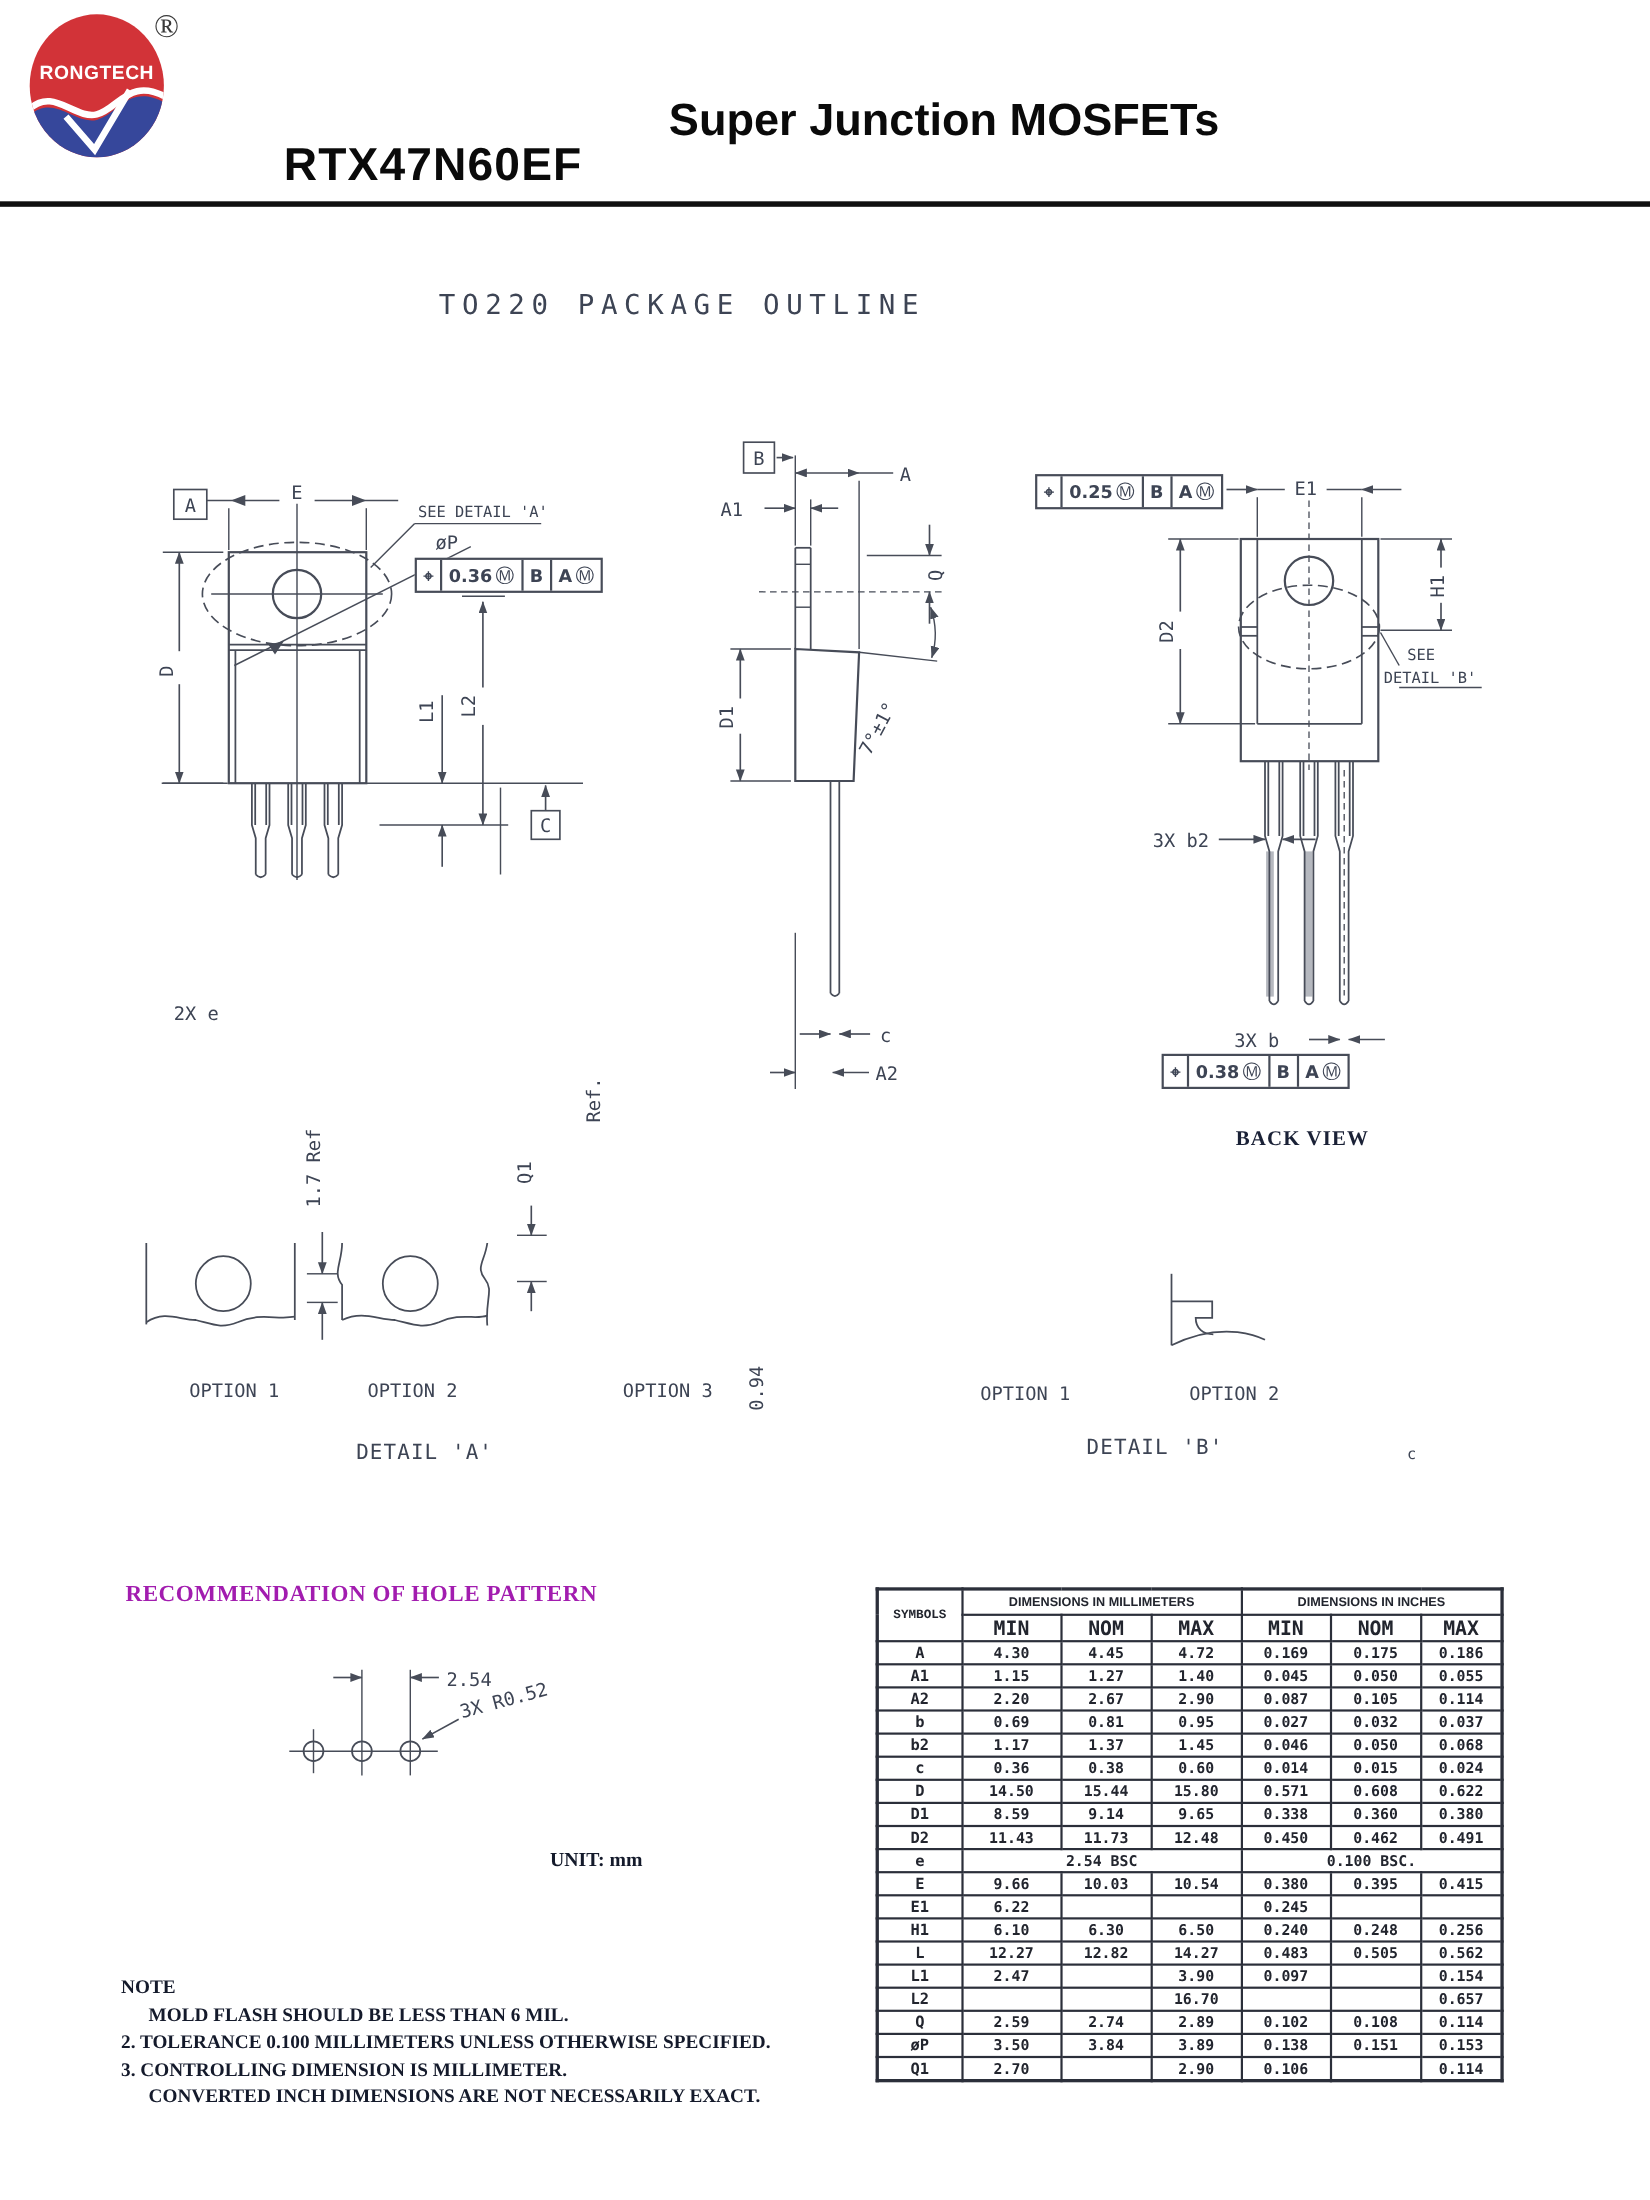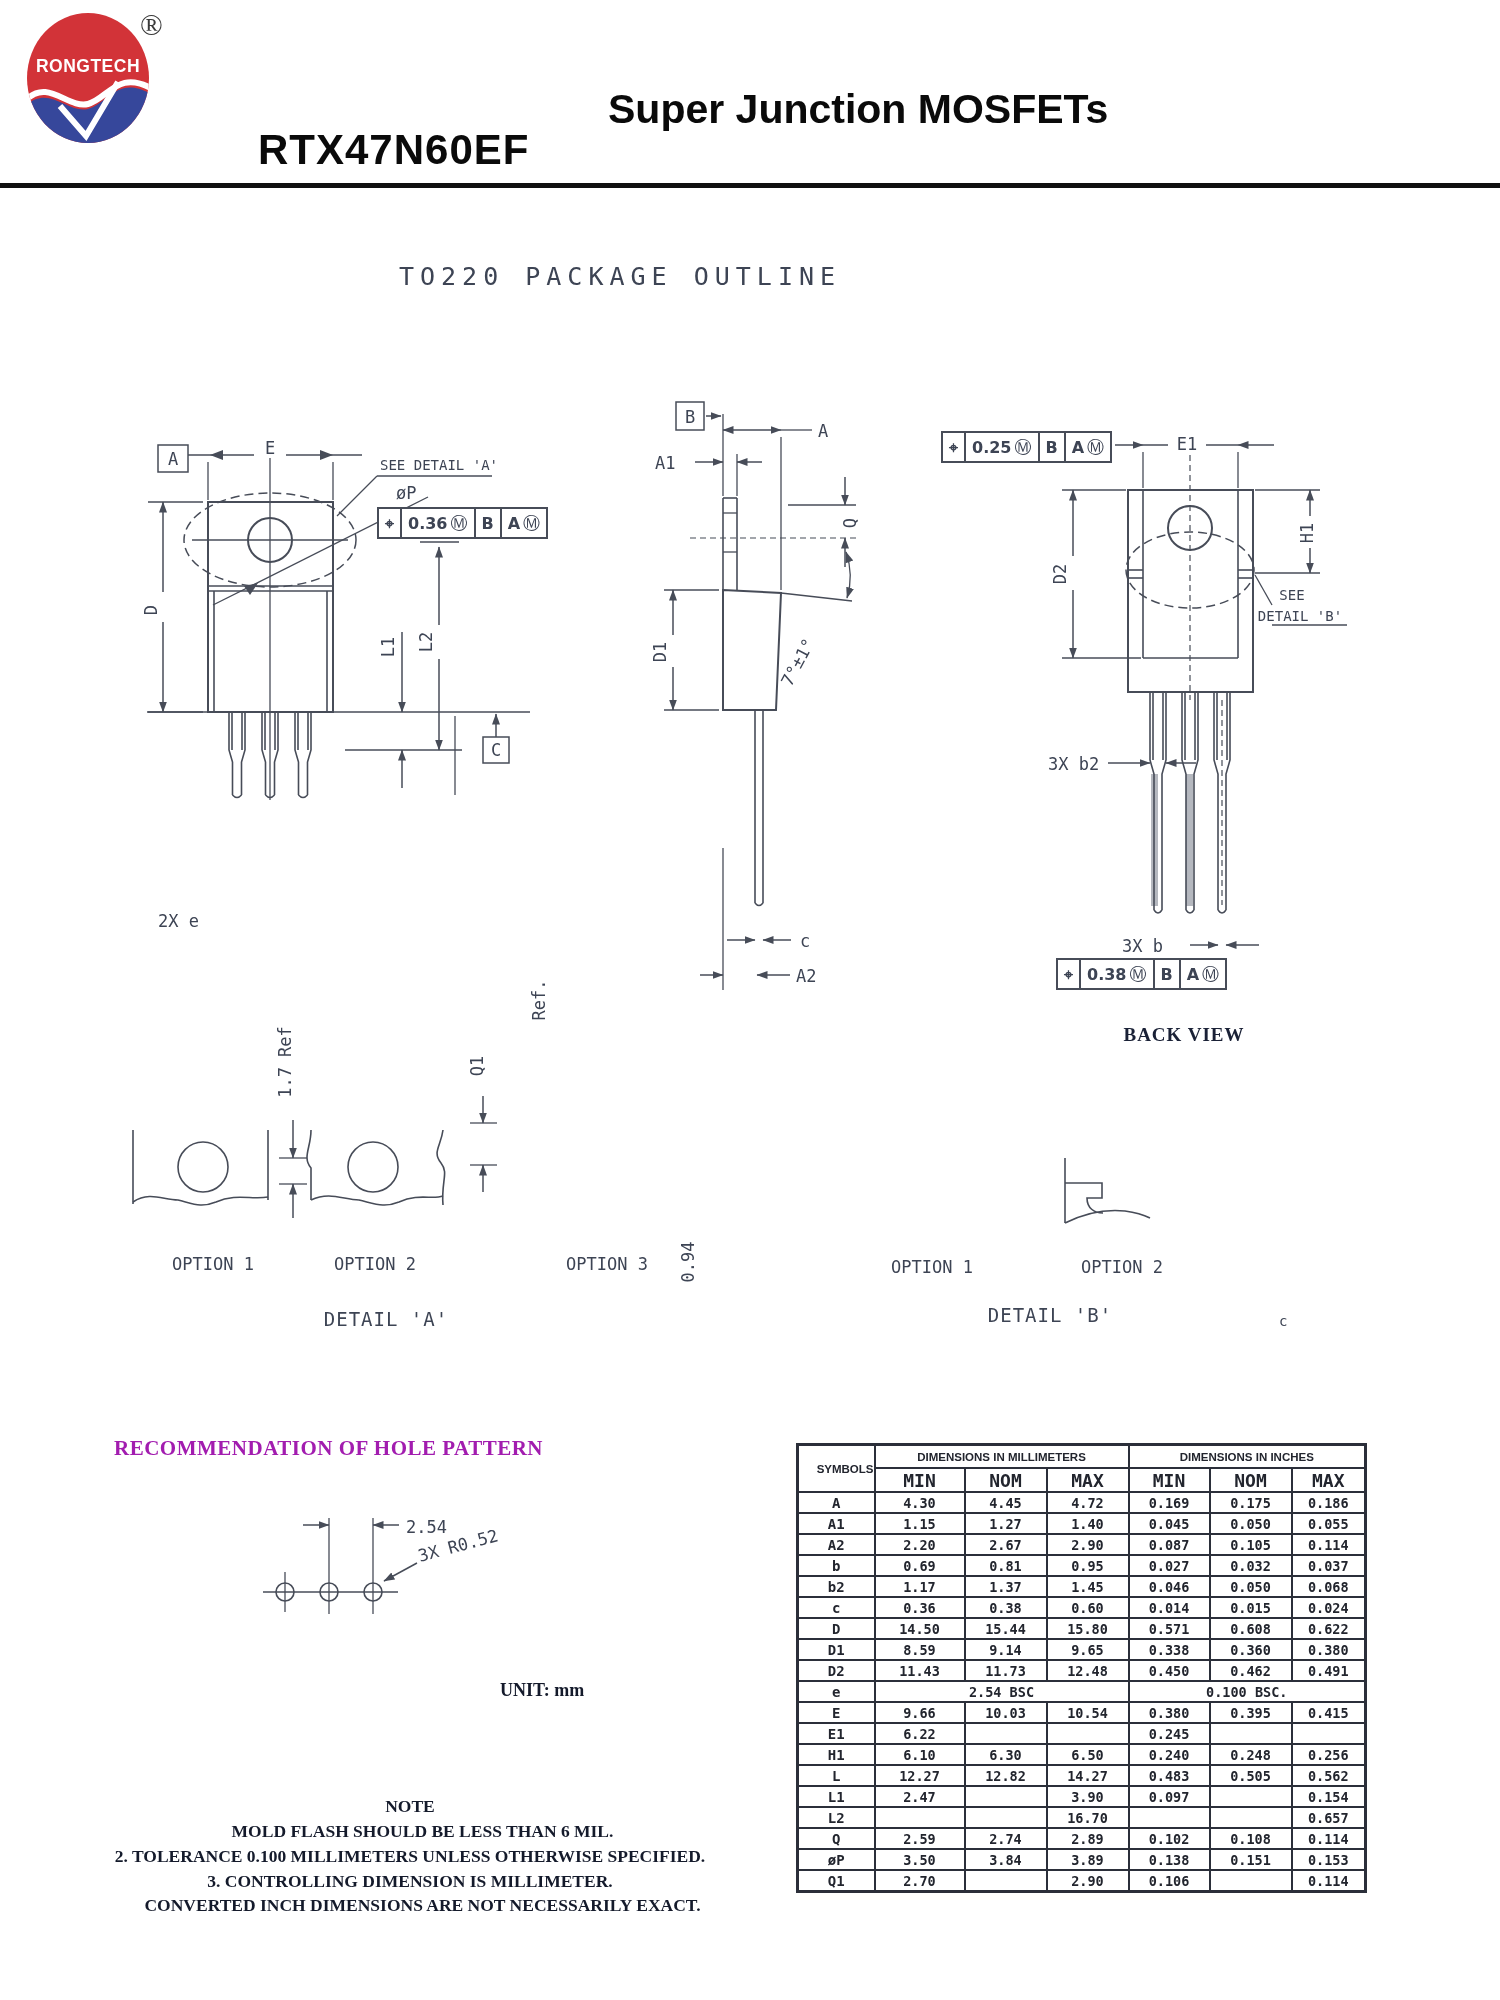--- a/index.html
+++ b/index.html
@@ -29,31 +29,31 @@
   .fcf{position:absolute;display:flex;align-items:stretch;height:28px;border:2px solid #474c58;background:#fff;
        font-family:"DejaVu Sans",sans-serif;color:#3d4454;}
   .fcf .c{display:flex;align-items:center;justify-content:center;padding:0 6px;border-right:2px solid #474c58;
           font-size:16px;font-weight:bold;white-space:nowrap;}
   .fcf .c:last-child{border-right:none;}
   .fcf .mm{font-weight:400;margin-left:3px;font-size:17px;}
   
   .rec-title{position:absolute;left:114px;top:1436px;font:bold 21px "Liberation Serif",serif;color:#a21caf;letter-spacing:.5px;}
   .unit{position:absolute;left:500px;top:1680px;font:bold 18px "Liberation Serif",serif;color:#141a2b;}
   .notes{position:absolute;left:110px;top:1794px;width:600px;font:bold 17.5px "Liberation Serif",serif;
-         color:#141a2b;line-height:1.42;text-align:center;}
+         color:#141a2b;line-height:1.42;}
   .notes .ind{padding-left:25px;}
   
   .dimtable{position:absolute;left:796px;top:1443px;width:568px;border-collapse:collapse;table-layout:fixed;
             background:#fff;border:3px solid #2b2f3a;font-family:"DejaVu Sans Mono",monospace;color:#22252e;}
   .dimtable td{border:2px solid #2b2f3a;text-align:center;padding:0;height:19px;
                font-size:13.5px;font-weight:bold;overflow:hidden;white-space:nowrap;}
   .dimtable td.sym{font-size:14px;}
   .dimtable .grp{font-family:"Liberation Sans",sans-serif;font-size:11.5px;font-weight:bold;height:21px;margin-left:44px;}
   .dimtable .sub{font-size:18px;height:22px;}
-  .dimtable .symhead{font-family:Liberation Sans, sans-serif;font-size:11.5px;font-weight:bold;text-align:right;}
+  .dimtable .symhead{font-family:Liberation Mono, monospace;font-size:11.5px;font-weight:bold;}
 </style>
 </head>
 <body>
 
 <div class="page">
 
   <svg class="logo" width="128" height="134" viewBox="0 0 128 134">
     <clipPath id="lg">
         <ellipse cx="62" cy="68" rx="61" ry="65"></ellipse>
       </clipPath>

